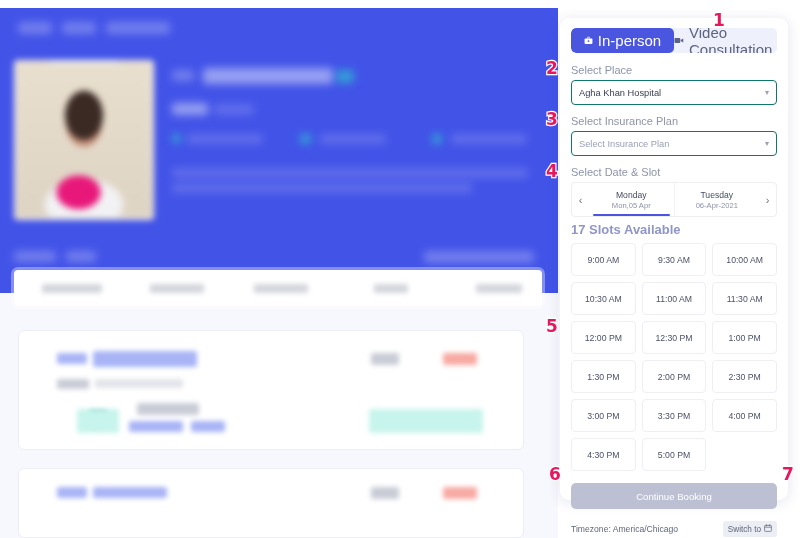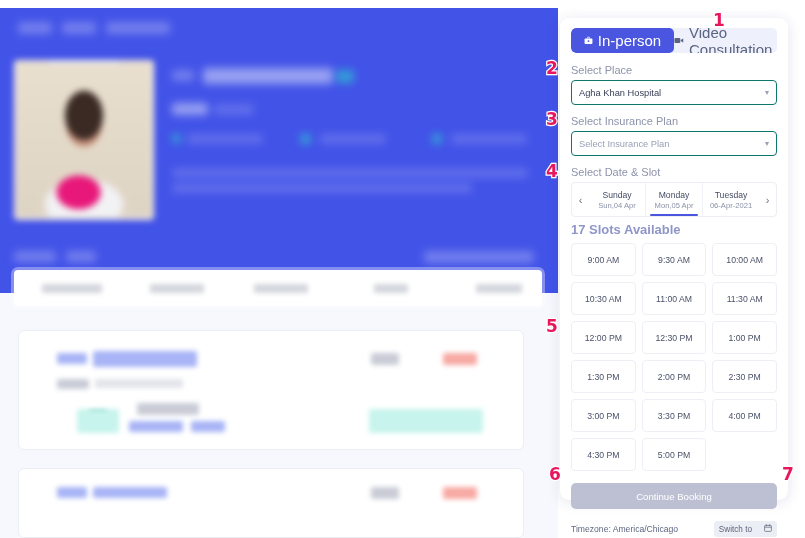--- a/index.html
+++ b/index.html
@@ -254,21 +254,21 @@
   .tz-row {
     margin-top: 12px;
     display: flex;
     align-items: center;
     justify-content: space-between;
   }
   .tz-text { font-size: 8.6px; color: #5f6780; }
   .switch-btn {
     display: flex;
     align-items: center;
-    gap: 12px;
+    gap: 3px;
     background: #eceef5;
     border-radius: 3px;
     padding: 3px 5px;
     font-size: 8.2px;
     color: #5d6478;
     cursor: pointer;
   }
 
   
   .marker {
@@ -384,24 +384,20 @@
     <div class="select placeholder">
       <span>Select Insurance Plan</span>
       <span class="caret">▾</span>
     </div>
 
     <div class="field-label">Select Date &amp; Slot</div>
 
     <div class="date-strip">
       <div class="arrow">‹</div>
       <div class="days">
-        <div class="day">
-          <span class="dname">Sunday</span>
-          <span class="ddate">Sun,04 Apr</span>
-        </div>
         <div class="day active">
           <span class="dname">Monday</span>
           <span class="ddate">Mon,05 Apr</span>
         </div>
         <div class="day">
           <span class="dname">Tuesday</span>
           <span class="ddate">06-Apr-2021</span>
         </div>
       </div>
       <div class="arrow">›</div>

